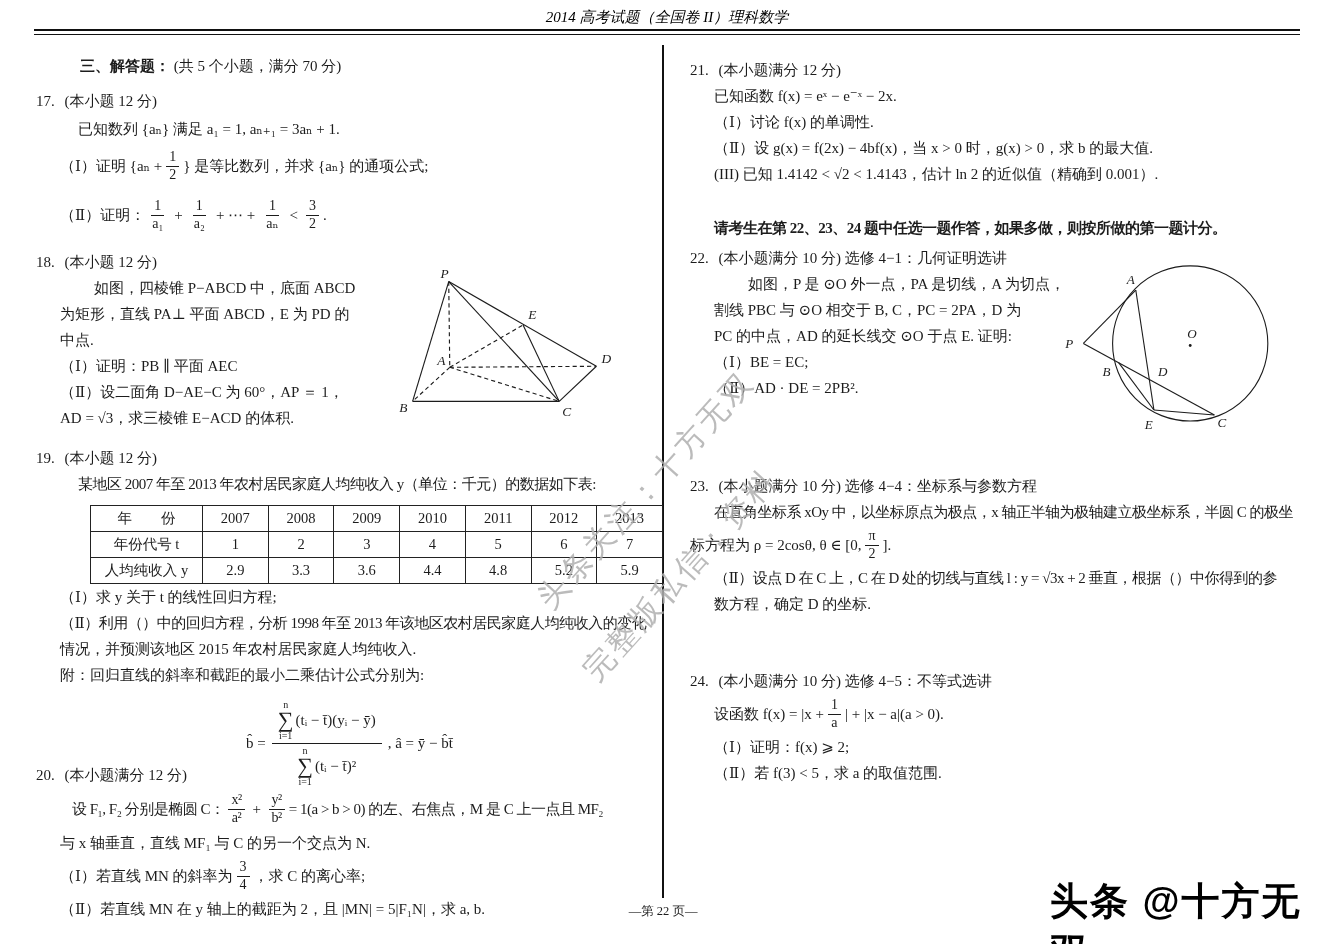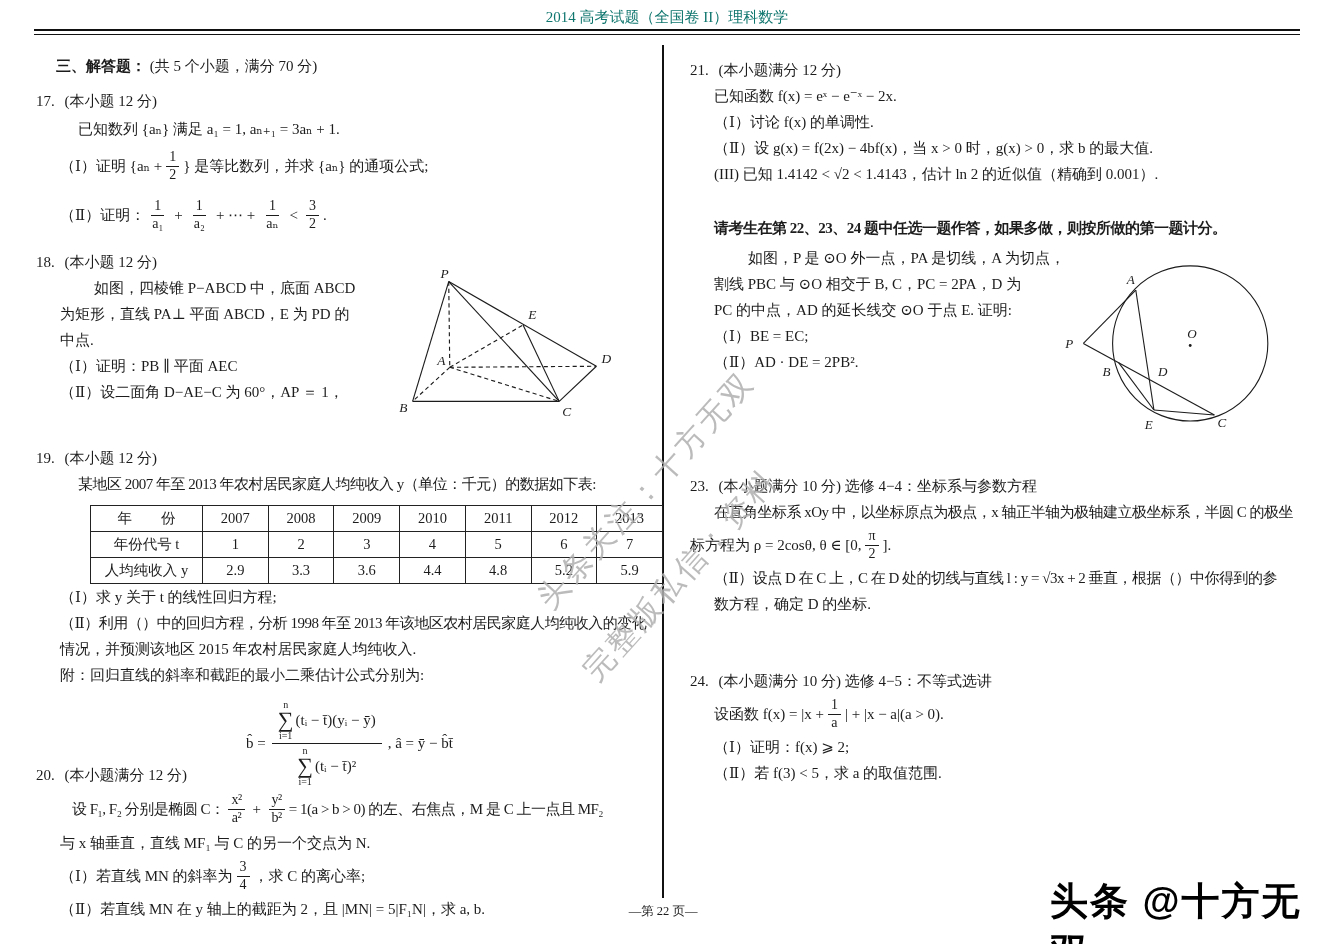--- a/index.html
+++ b/index.html
@@ -1,19 +1,19 @@
 <!DOCTYPE html>
 <html><head>
 <meta charset="utf-8">
 <style>
   html,body{margin:0;padding:0;background:#e8e8e8;}
   .page{position:relative;width:1334px;height:944px;background:#ffffff;overflow:hidden;
         font-family:"Liberation Serif","DejaVu Serif",serif;color:#1c1c1c;font-size:15px;}
   
-  .header-title{position:absolute;left:0;right:0;top:8px;text-align:center;font-size:15px;color:#0f766e;}
+  .header-title{position:absolute;left:0;right:0;top:8px;text-align:center;font-size:15px;color:#000000;font-style:italic;}
   .header-rule{position:absolute;left:34px;right:34px;top:29px;height:3px;
                border-top:2.5px solid #111;border-bottom:1px solid #111;}
   .divider{position:absolute;left:662px;top:45px;width:1.5px;height:853px;background:#111;}
   
   .col{position:absolute;top:45px;}
   .left-col{left:36px;width:627px;}
   .right-col{left:690px;width:640px;}
   .blk{position:absolute;left:0;right:0;}
   
   .pline{white-space:nowrap;line-height:26px;}
@@ -62,21 +62,21 @@
 
 <div class="page">
 
   <div class="header-title">2014 高考试题（全国卷 II）理科数学</div>
   <div class="header-rule"></div>
   <div class="divider"></div>
 
   <div class="col left-col">
 
     <div class="blk" style="top:8px">
-      <div class="pline" style="margin-left:20px">
+      <div class="pline" style="margin-left:44px">
         <span class="boldline">三、解答题：</span>
         <span>(共 5 个小题，满分 70 分)</span>
       </div>
     </div>
 
     <div class="blk" style="top:43px">
       <div class="pline phead">
         <span class="pno">17.</span>
         <span>(本小题 12 分)</span>
       </div>
@@ -117,20 +117,21 @@
     <div class="blk prob-rel" style="top:204px">
       <div class="pline phead">
         <span class="pno">18.</span>
         <span>(本小题 12 分)</span>
       </div>
       <div class="pline ind3">如图，四棱锥 P−ABCD 中，底面 ABCD</div>
       <div class="pline ind1">为矩形，直线 PA⊥ 平面 ABCD，E 为 PD 的</div>
       <div class="pline ind1">中点.</div>
       <div class="pline ind1">（Ⅰ）证明：PB ∥ 平面 AEC</div>
       <div class="pline ind1">（Ⅱ）设二面角 D−AE−C 为 60°，AP ＝ 1，</div>
+      <div class="pline ind1">AD = √3，求三棱锥 E−ACD 的体积.</div>
       <div class="figwrap" style="left:358px;top:18px;width:222px;height:150px">
         <svg class="fig" width="222" height="150" viewBox="0 0 215 145">
 
           <line x1="53" y1="14" x2="18" y2="130"></line>
           <line x1="53" y1="14" x2="160" y2="130"></line>
           <line x1="53" y1="14" x2="196" y2="96"></line>
           <line x1="18" y1="130" x2="160" y2="130"></line>
           <line x1="160" y1="130" x2="196" y2="96"></line>
           <line x1="125" y1="56" x2="160" y2="130"></line>
 
@@ -259,20 +260,24 @@
       <div class="pline ind1">（Ⅰ）讨论  f(x)  的单调性.</div>
       <div class="pline ind1">（Ⅱ）设  g(x) = f(2x) − 4bf(x)，当  x &gt; 0  时，g(x) &gt; 0，求  b  的最大值.</div>
       <div class="pline ind1">(III) 已知  1.4142 &lt; √2 &lt; 1.4143，估计  ln 2  的近似值（精确到 0.001）.</div>
     </div>
 
     <div class="blk" style="top:170px">
       <div class="pline boldline ind1 tight">请考生在第 22、23、24 题中任选一题作答，如果多做，则按所做的第一题计分。</div>
     </div>
 
     <div class="blk prob-rel" style="top:200px">
+      <div class="pline phead">
+        <span class="pno">22.</span>
+        <span>(本小题满分 10 分) 选修 4−1：几何证明选讲</span>
+      </div>
       <div class="pline ind3">如图，P 是 ⊙O 外一点，PA 是切线，A 为切点，</div>
       <div class="pline ind1">割线 PBC 与 ⊙O 相交于 B, C，PC = 2PA，D 为</div>
       <div class="pline ind1">PC 的中点，AD 的延长线交 ⊙O 于点 E. 证明:</div>
       <div class="pline ind1">（Ⅰ）BE = EC;</div>
       <div class="pline ind1">（Ⅱ）AD · DE = 2PB².</div>
       <div class="figwrap" style="left:348px;top:16px;width:252px;height:178px">
         <svg class="fig" width="252" height="178" viewBox="0 0 250 175">
           <circle class="outline" cx="151" cy="81" r="77"></circle>
           <circle cx="151" cy="83" r="1.4" fill="#1c1c1c"></circle>
           <line x1="45" y1="81" x2="97" y2="28"></line>

